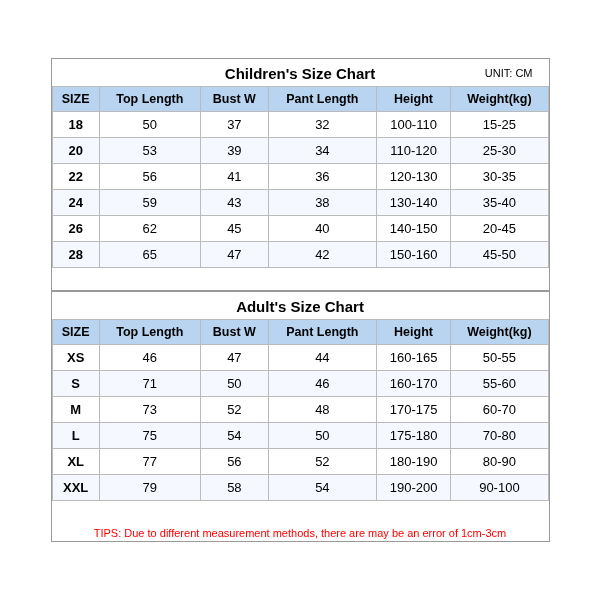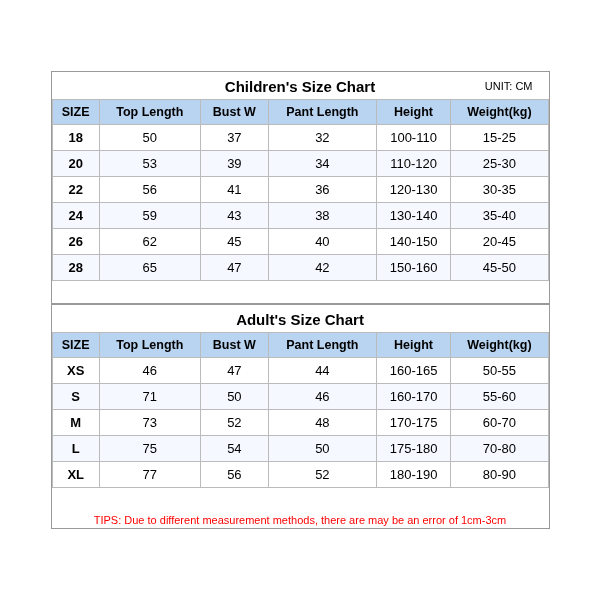--- a/index.html
+++ b/index.html
@@ -199,17 +199,25 @@
           <td>70-80</td>
         </tr>
         <tr>
           <td>XL</td>
           <td>77</td>
           <td>56</td>
           <td>52</td>
           <td>180-190</td>
           <td>80-90</td>
         </tr>
+        <tr>
+          <td>XXL</td>
+          <td>79</td>
+          <td>58</td>
+          <td>54</td>
+          <td>190-200</td>
+          <td>90-100</td>
+        </tr>
       </tbody>
   </table>
 
   <div class="tips">TIPS: Due to different measurement methods, there are may be an error of 1cm-3cm</div>
 </div>
 
 </body></html>

